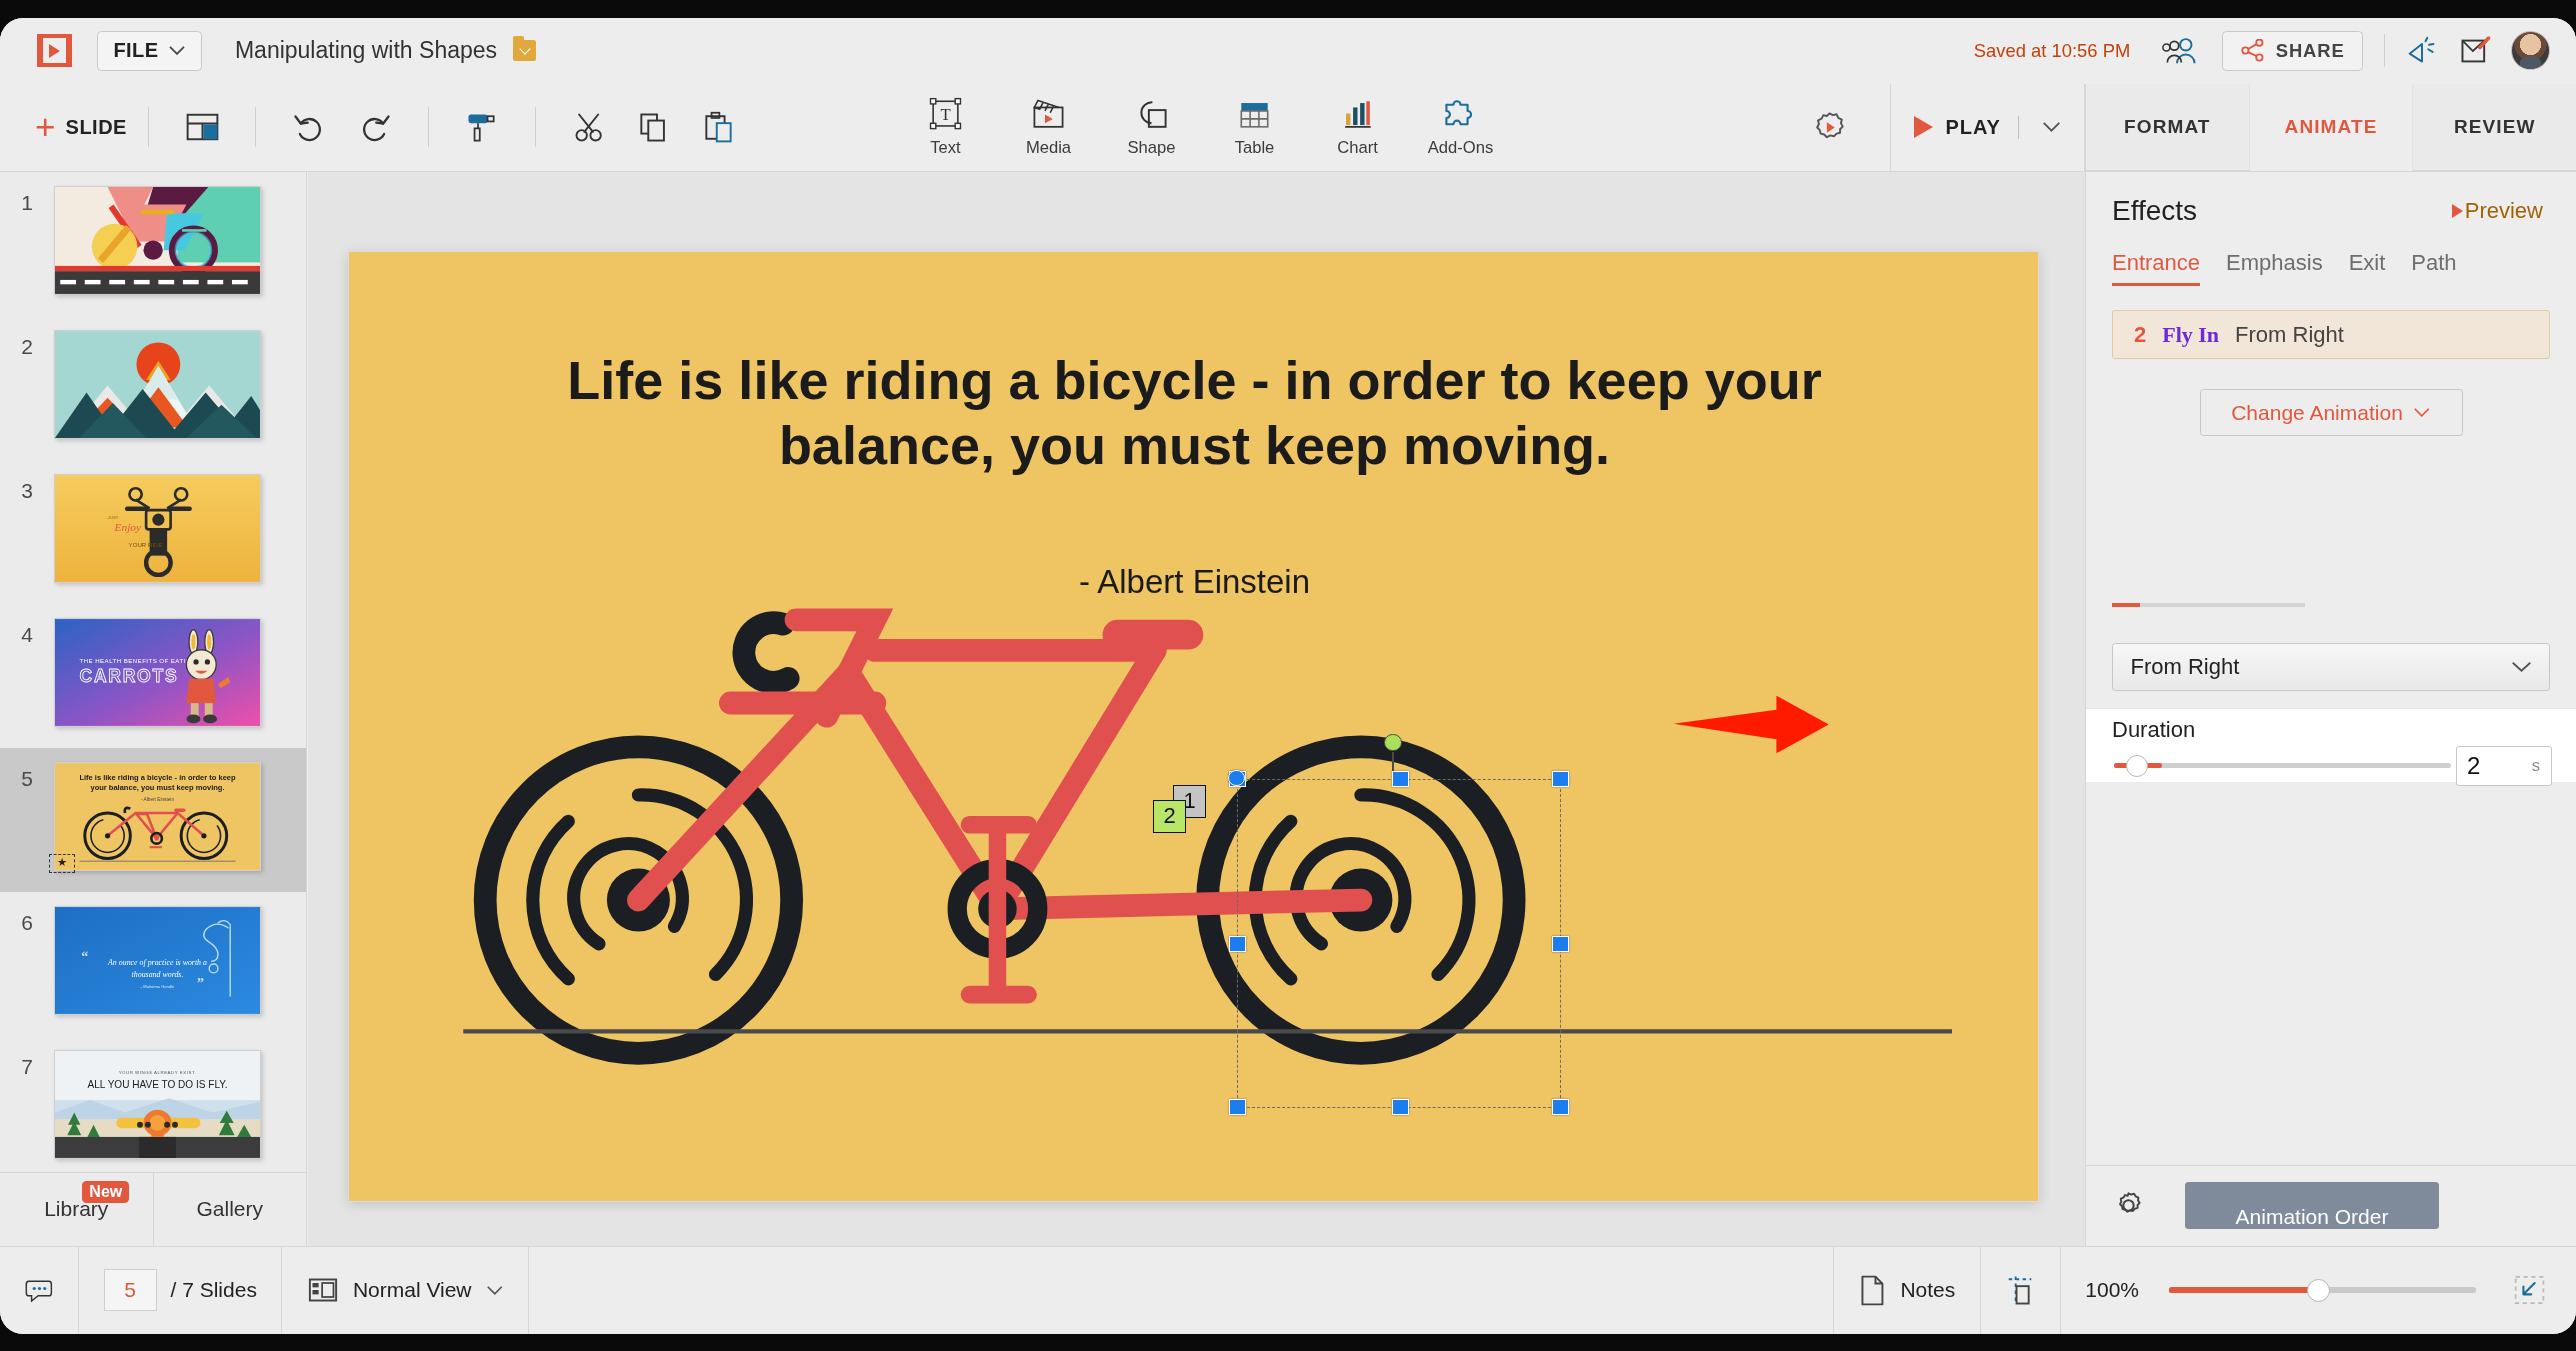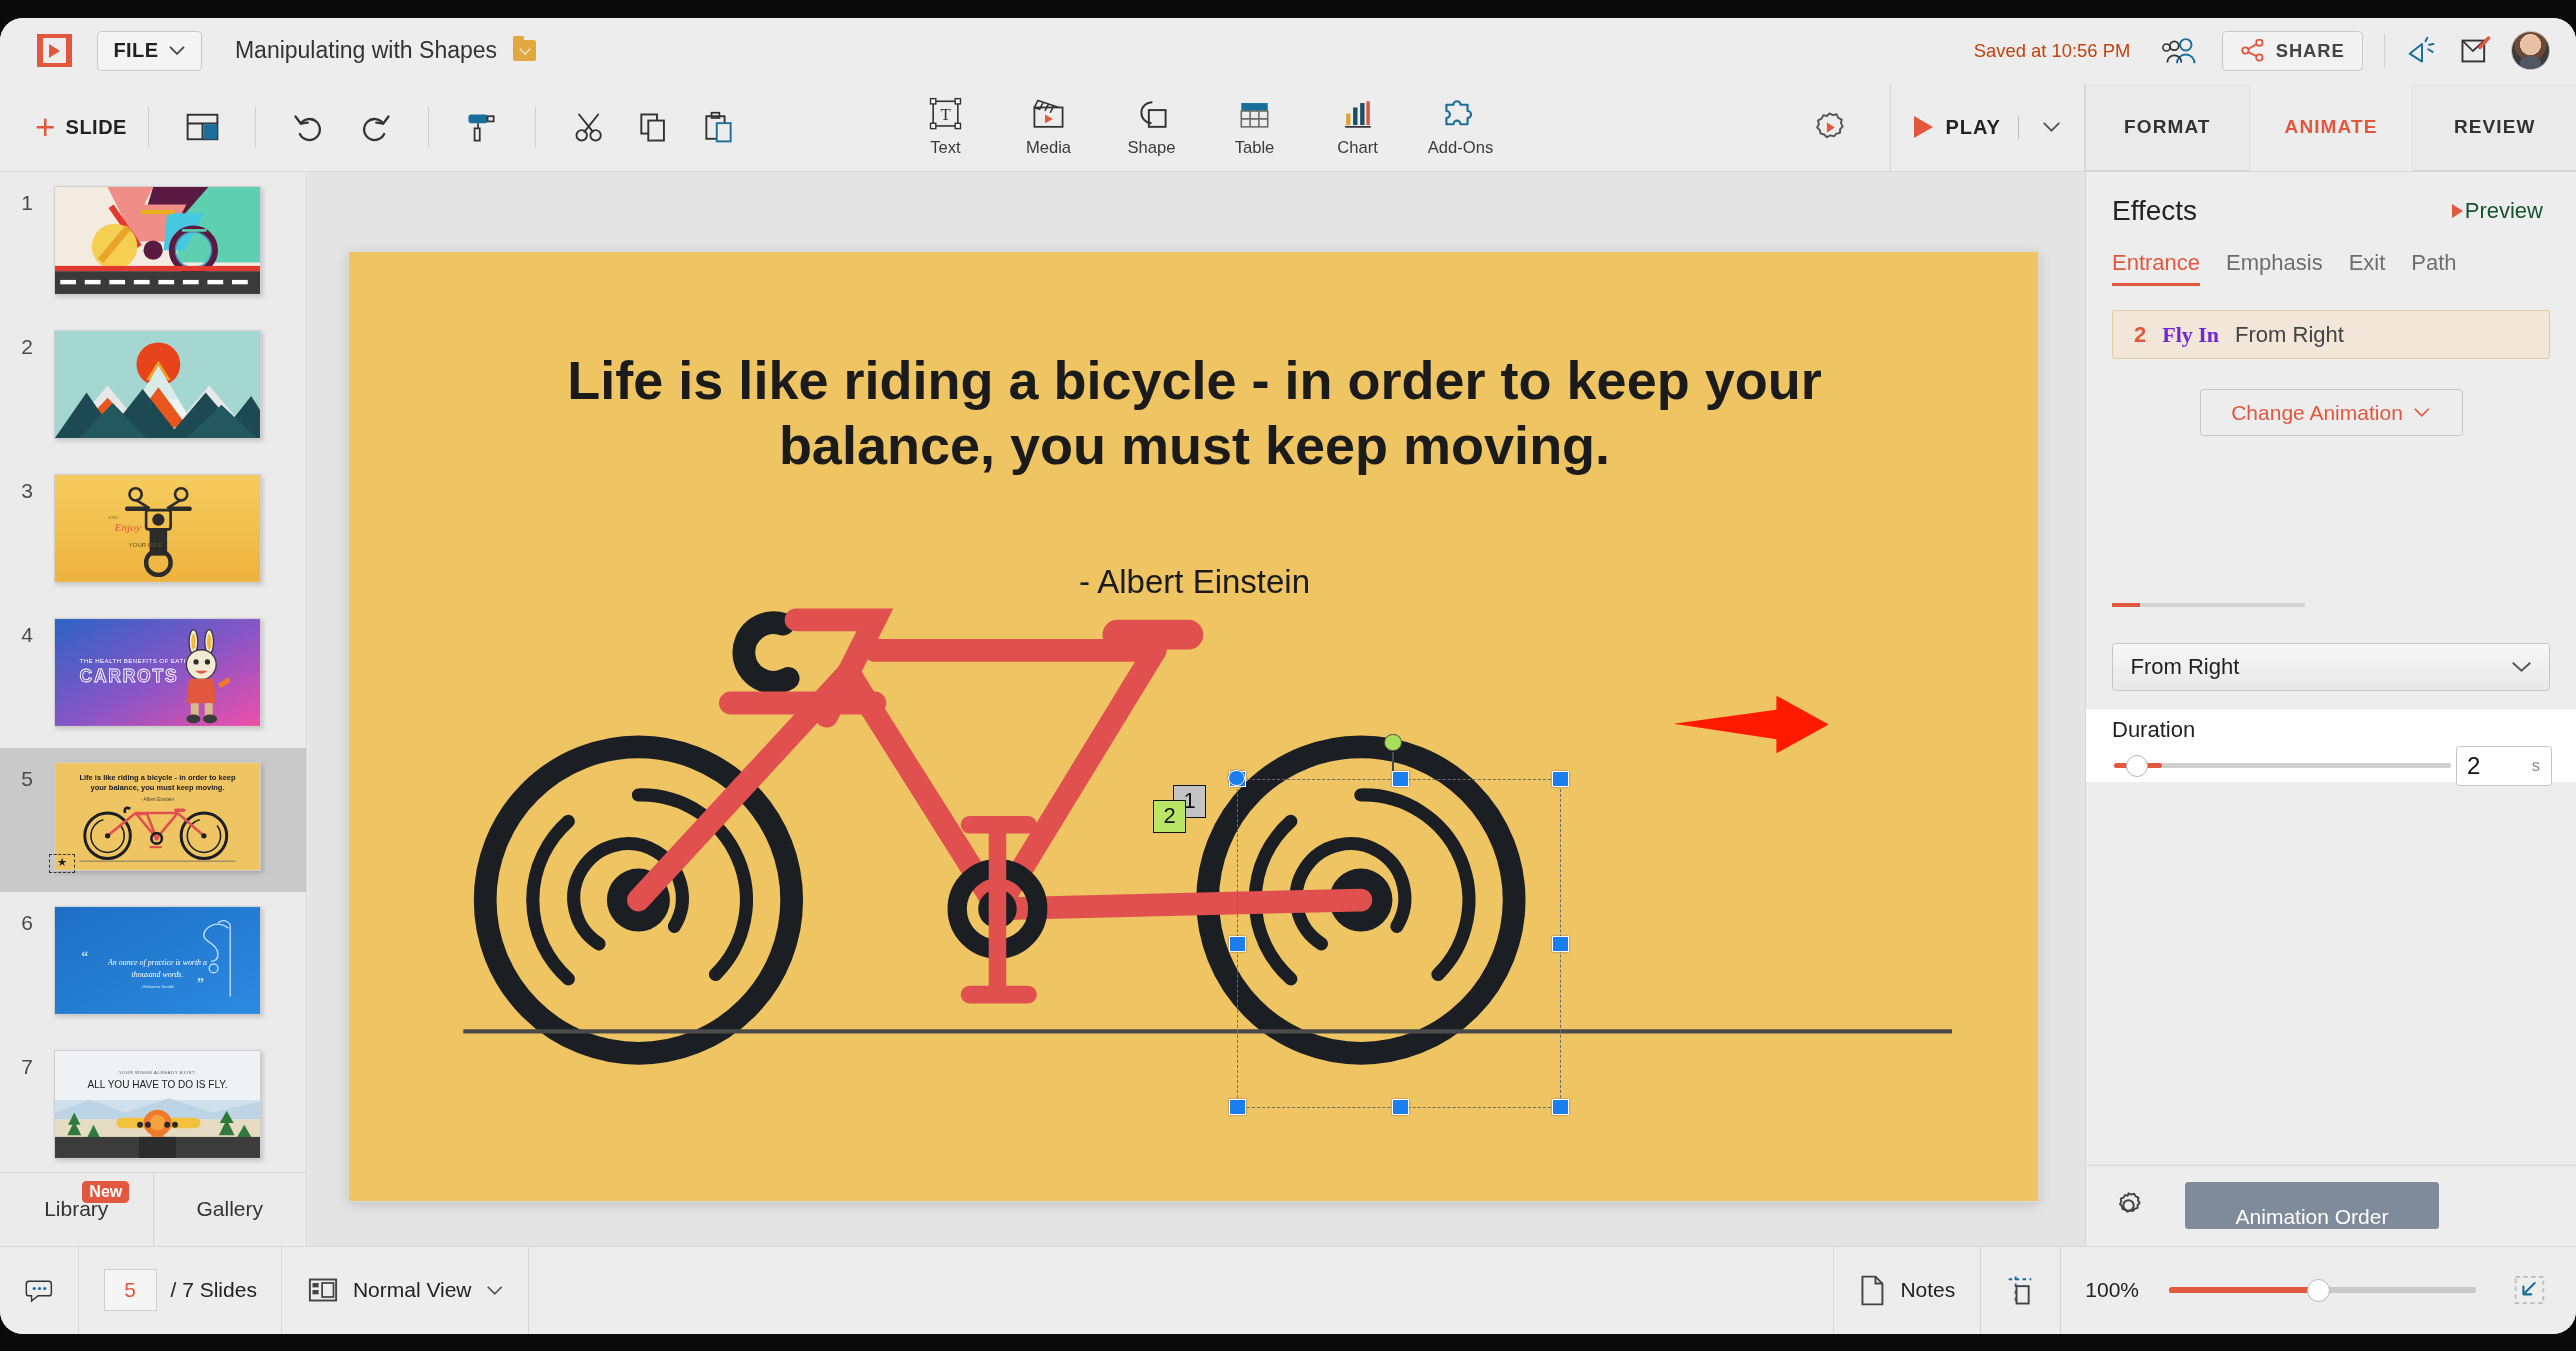--- a/index.html
+++ b/index.html
@@ -228,21 +228,21 @@
   
   .rpanel {
     position:absolute; right:0; top:154px; width:491px; bottom:88px;
     background:#ededed; border-left:0.9px solid #d6d6d6;
   }
   .eff-head {
     display:flex; align-items:center; justify-content:space-between;
     padding: 23px 33px 0 26px;
   }
   .eff-title { font-size:28px; color:#222; }
-  .preview-lnk { display:flex; align-items:center; gap:2px; font-size:22px; color:#14532d; }
+  .preview-lnk { display:flex; align-items:center; gap:2px; font-size:22px; color:#a16207; }
   .preview-tri { width:0;height:0;border-left:11.4px solid #e2583f;border-top:7px solid transparent;border-bottom:7px solid transparent; }
   .subtabs { display:flex; gap:26px; padding: 23px 0 0 26px; }
   .stab { font-size:22px; color:#6e6e6e; padding-bottom:7px; }
   .stab.active { color:#e2583f; border-bottom:3.5px solid #e2583f; }
   .eff-item {
     margin: 24.5px 26px 0 26px; height:49px;
     background:#f2e6d8; border:0.9px solid #e2c9a8; border-radius:2.6px;
     display:flex; align-items:center; gap:16px; padding-left:21px;
   }
   .eff-num { color:#e2583f; font-size:22px; font-weight:bold; }

